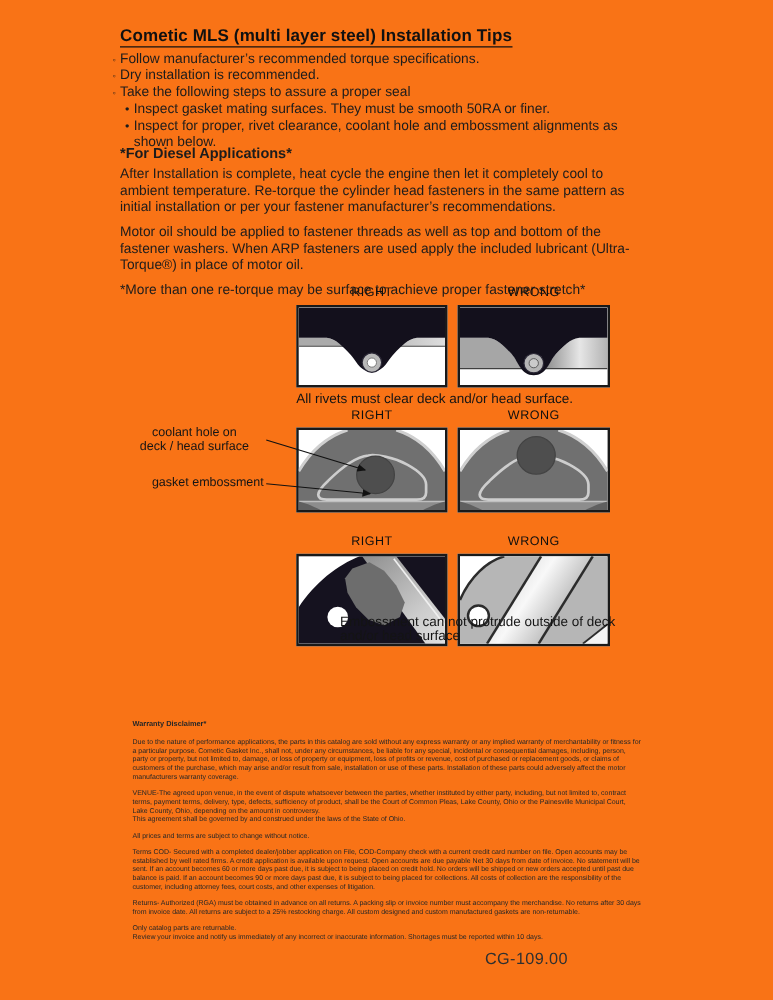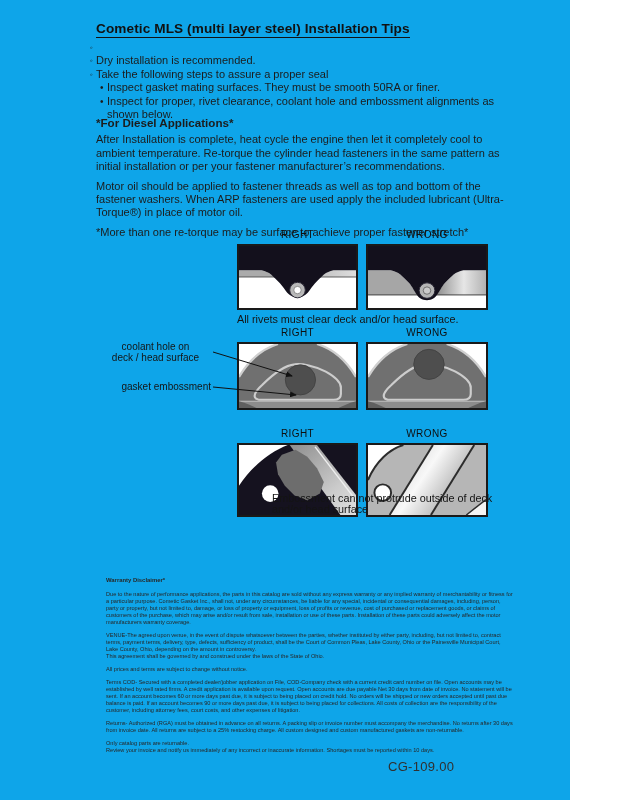--- a/index.html
+++ b/index.html
@@ -1,16 +1,16 @@
 <!DOCTYPE html>
 <html><head>
 <meta charset="utf-8">
 <style>
   html,body{margin:0;padding:0;background:#ffffff;}
-  .page{position:relative;width:570px;height:800px;background:#0ea5e9;overflow:hidden;
+  .page{position:relative;width:618px;height:800px;background:#f97316;overflow:hidden;
         font-family:"Liberation Sans",sans-serif;color:#1c1c1c;}
   .abs{position:absolute;}
   .title{left:96px;top:21px;font-size:13.6px;font-weight:bold;color:#111;
          border-bottom:1.6px solid #111;padding-bottom:1px;letter-spacing:0.1px;}
   .tips{left:90px;top:41px;font-size:11px;line-height:13.4px;width:430px;}
   .tip-row{display:flex;}
   .tip-marker{flex:0 0 6px;font-size:7.5px;line-height:13.4px;}
   .tip-sub{margin-left:10px;}
   .tip-sub .tip-marker{flex:0 0 7px;font-size:10px;}
   .diesel{left:96px;top:116px;width:418px;font-size:11px;line-height:13.3px;}
@@ -31,20 +31,21 @@
 </head>
 <body>
 
 <div class="page">
 
   <div class="abs title">Cometic MLS (multi layer steel) Installation Tips</div>
 
   <div class="abs tips">
     <div class="tip-row">
       <span class="tip-marker">◦</span>
+      <span>Follow manufacturer’s recommended torque specifications.</span>
     </div>
     <div class="tip-row">
       <span class="tip-marker">◦</span>
       <span>Dry installation is recommended.</span>
     </div>
     <div class="tip-row">
       <span class="tip-marker">◦</span>
       <span>Take the following steps to assure a proper seal</span>
     </div>
     <div class="tip-row tip-sub">

